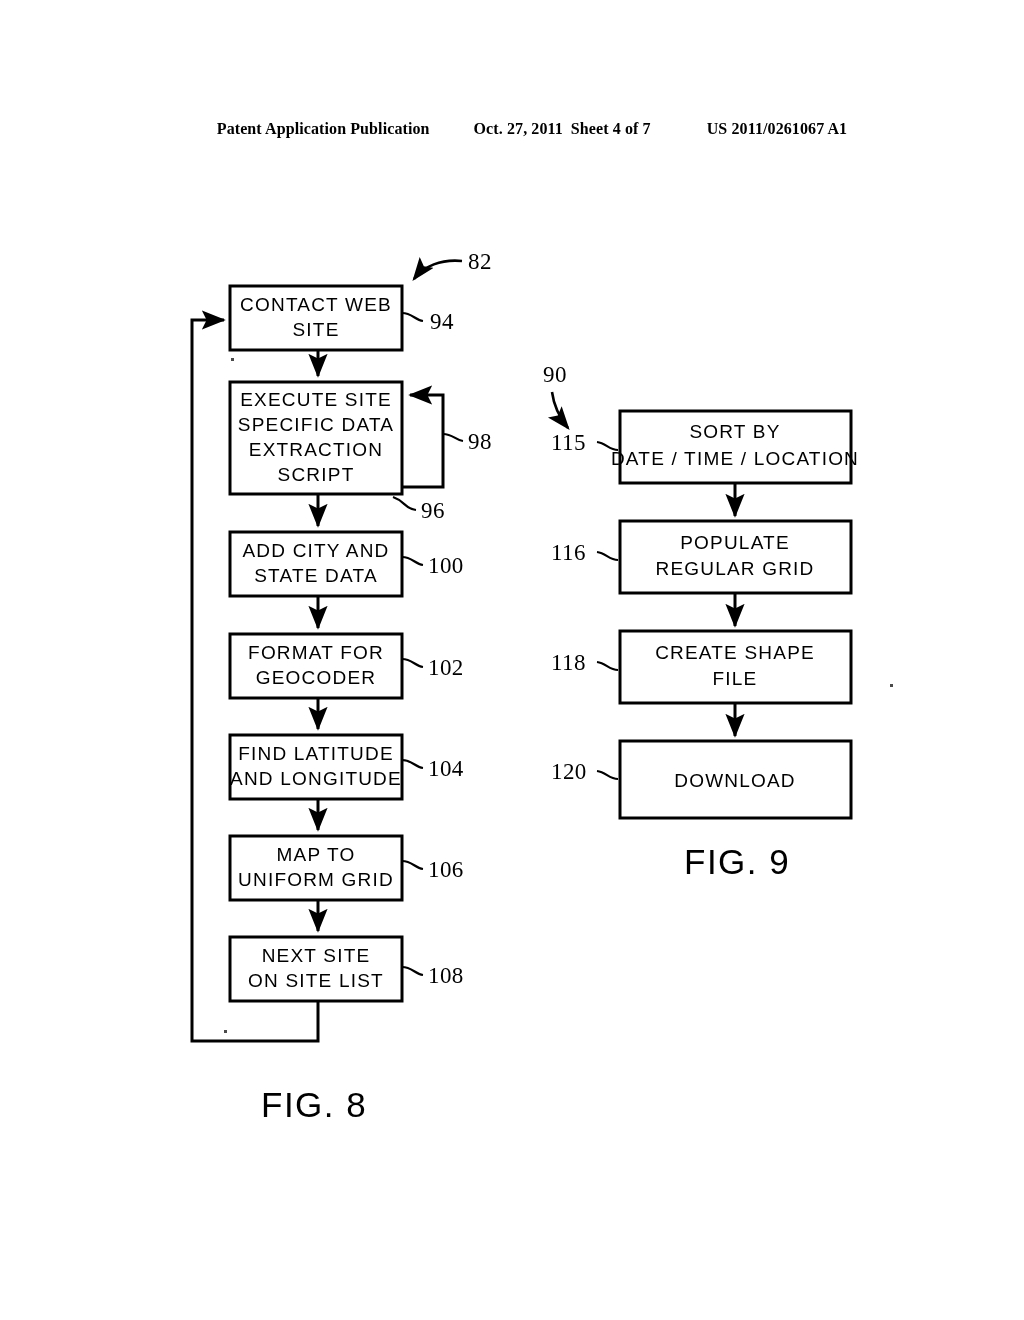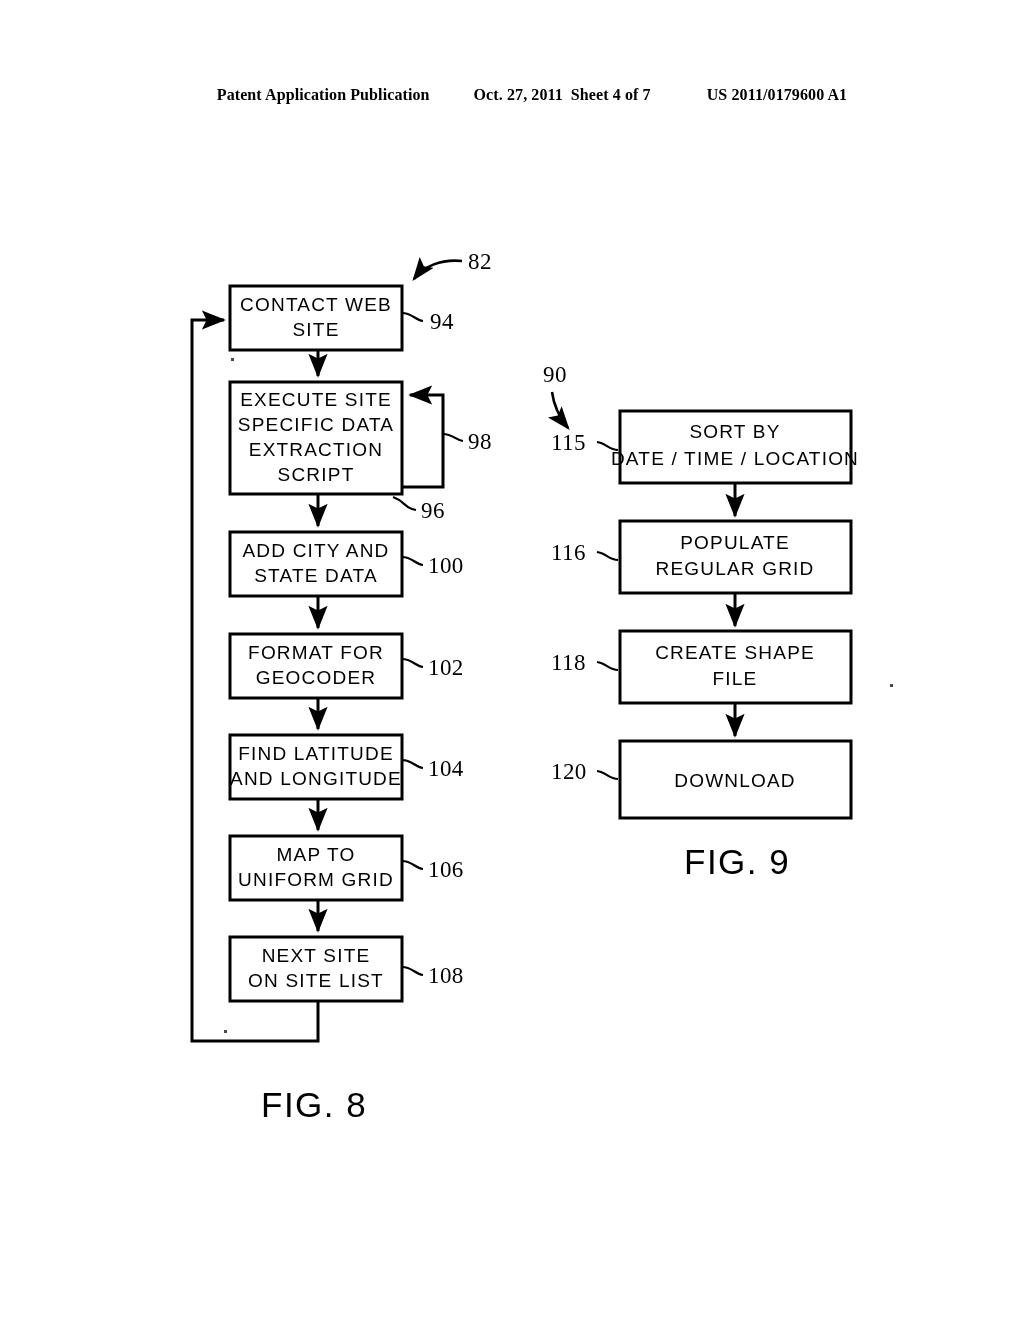--- a/index.html
+++ b/index.html
@@ -35,21 +35,21 @@
     font-family: "Liberation Serif", serif;
     font-weight: bold;
     font-size: 16px;
     color: #000000;
     letter-spacing: 0.1px;
     white-space: nowrap;
     padding-left: 20px;
   }
   .hdr-left   { margin-right: 44px; }
   .hdr-mid    { margin-right: 8px; text-align: center; }
-  .hdr-sheet  { margin-right: 56px; }
+  .hdr-sheet  { margin-right: 56px; margin-top: 34px; }
   .hdr-right  { }
 
   
   #drawing {
     position: absolute;
     left: 0;
     top: 0;
     width: 1024px;
     height: 1320px;
   }
@@ -97,21 +97,21 @@
 </style>
 </head>
 <body>
 
 <div id="page">
 
   <div class="pub-header">
     <span class="hdr-left">Patent Application Publication</span>
     <span class="hdr-mid">Oct. 27, 2011</span>
     <span class="hdr-sheet">Sheet 4 of 7</span>
-    <span class="hdr-right">US 2011/0179600 A1</span>
+    <span class="hdr-right">US 2011/0261067 A1</span>
   </div>
 
   <svg id="drawing" viewBox="0 0 1024 1320">
     <defs>
       <marker id="arrowhead" markerWidth="9" markerHeight="9" refX="7.4" refY="3.2" orient="auto" markerUnits="strokeWidth">
         <path d="M0,0 L8,3.2 L0,6.4 L1.6,3.2 z" fill="#000000"></path>
       </marker>
       <marker id="arrowhead-lg" markerWidth="10" markerHeight="10" refX="8" refY="3.4" orient="auto" markerUnits="strokeWidth">
         <path d="M0,0 L9,3.4 L0,6.8 L1.8,3.4 z" fill="#000000"></path>
       </marker>

